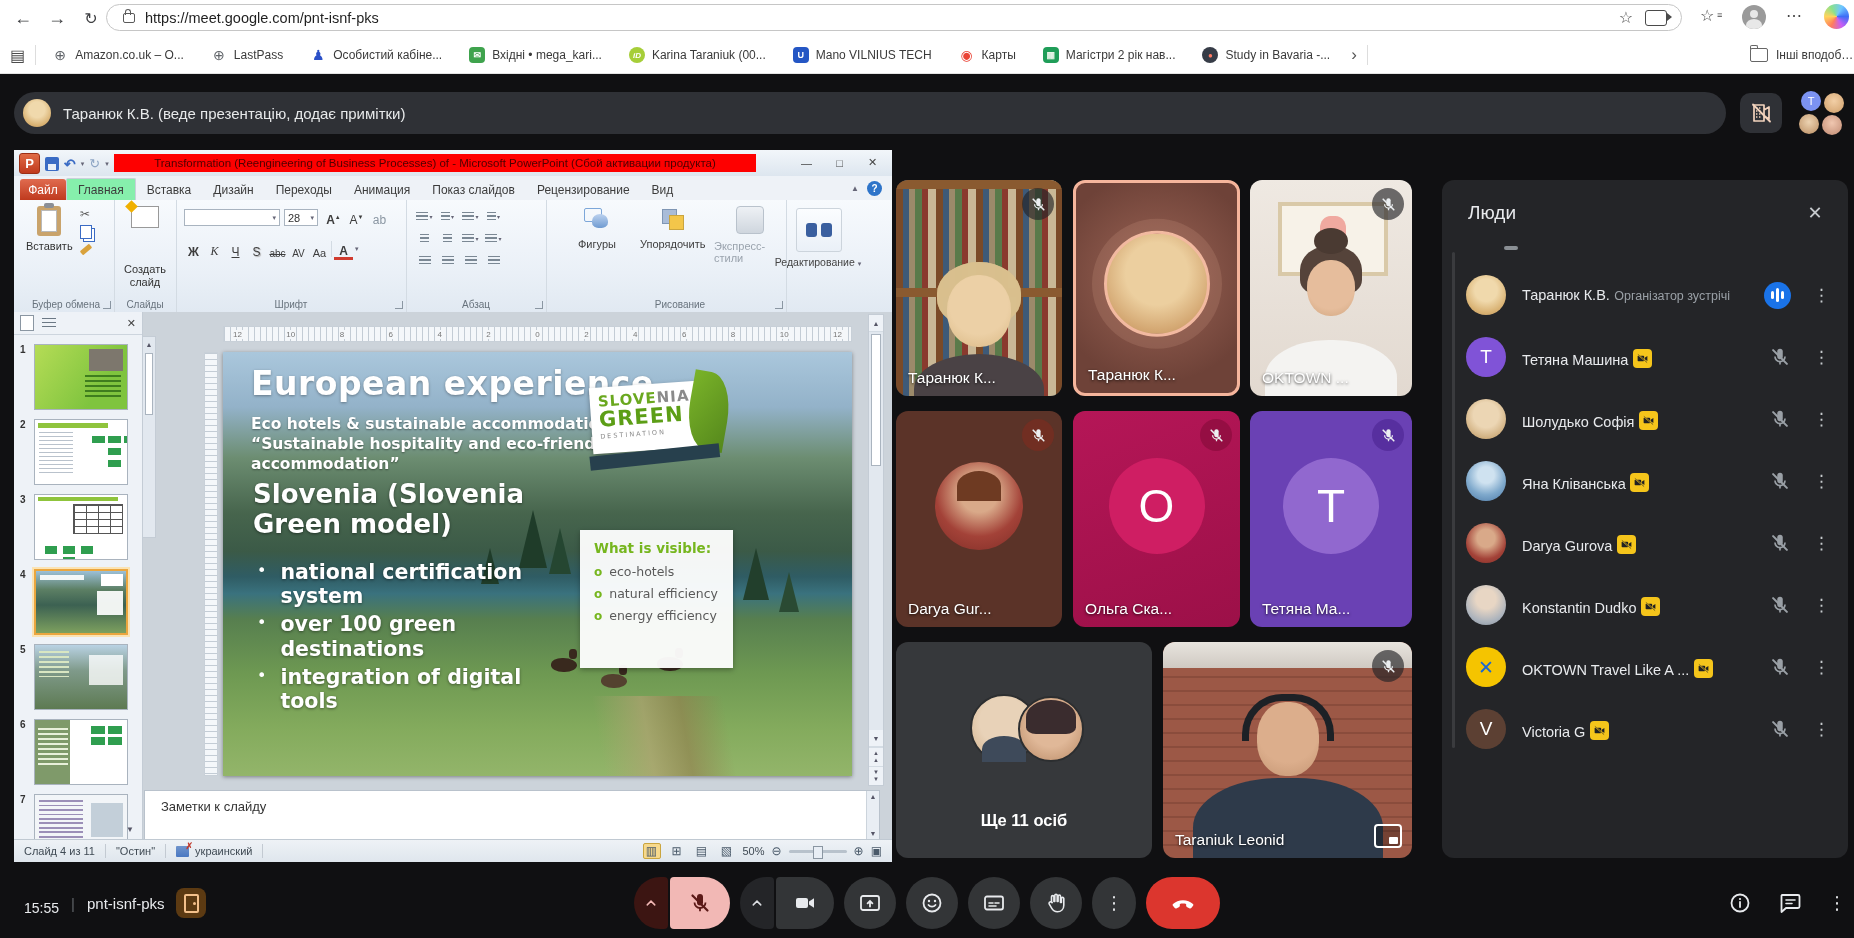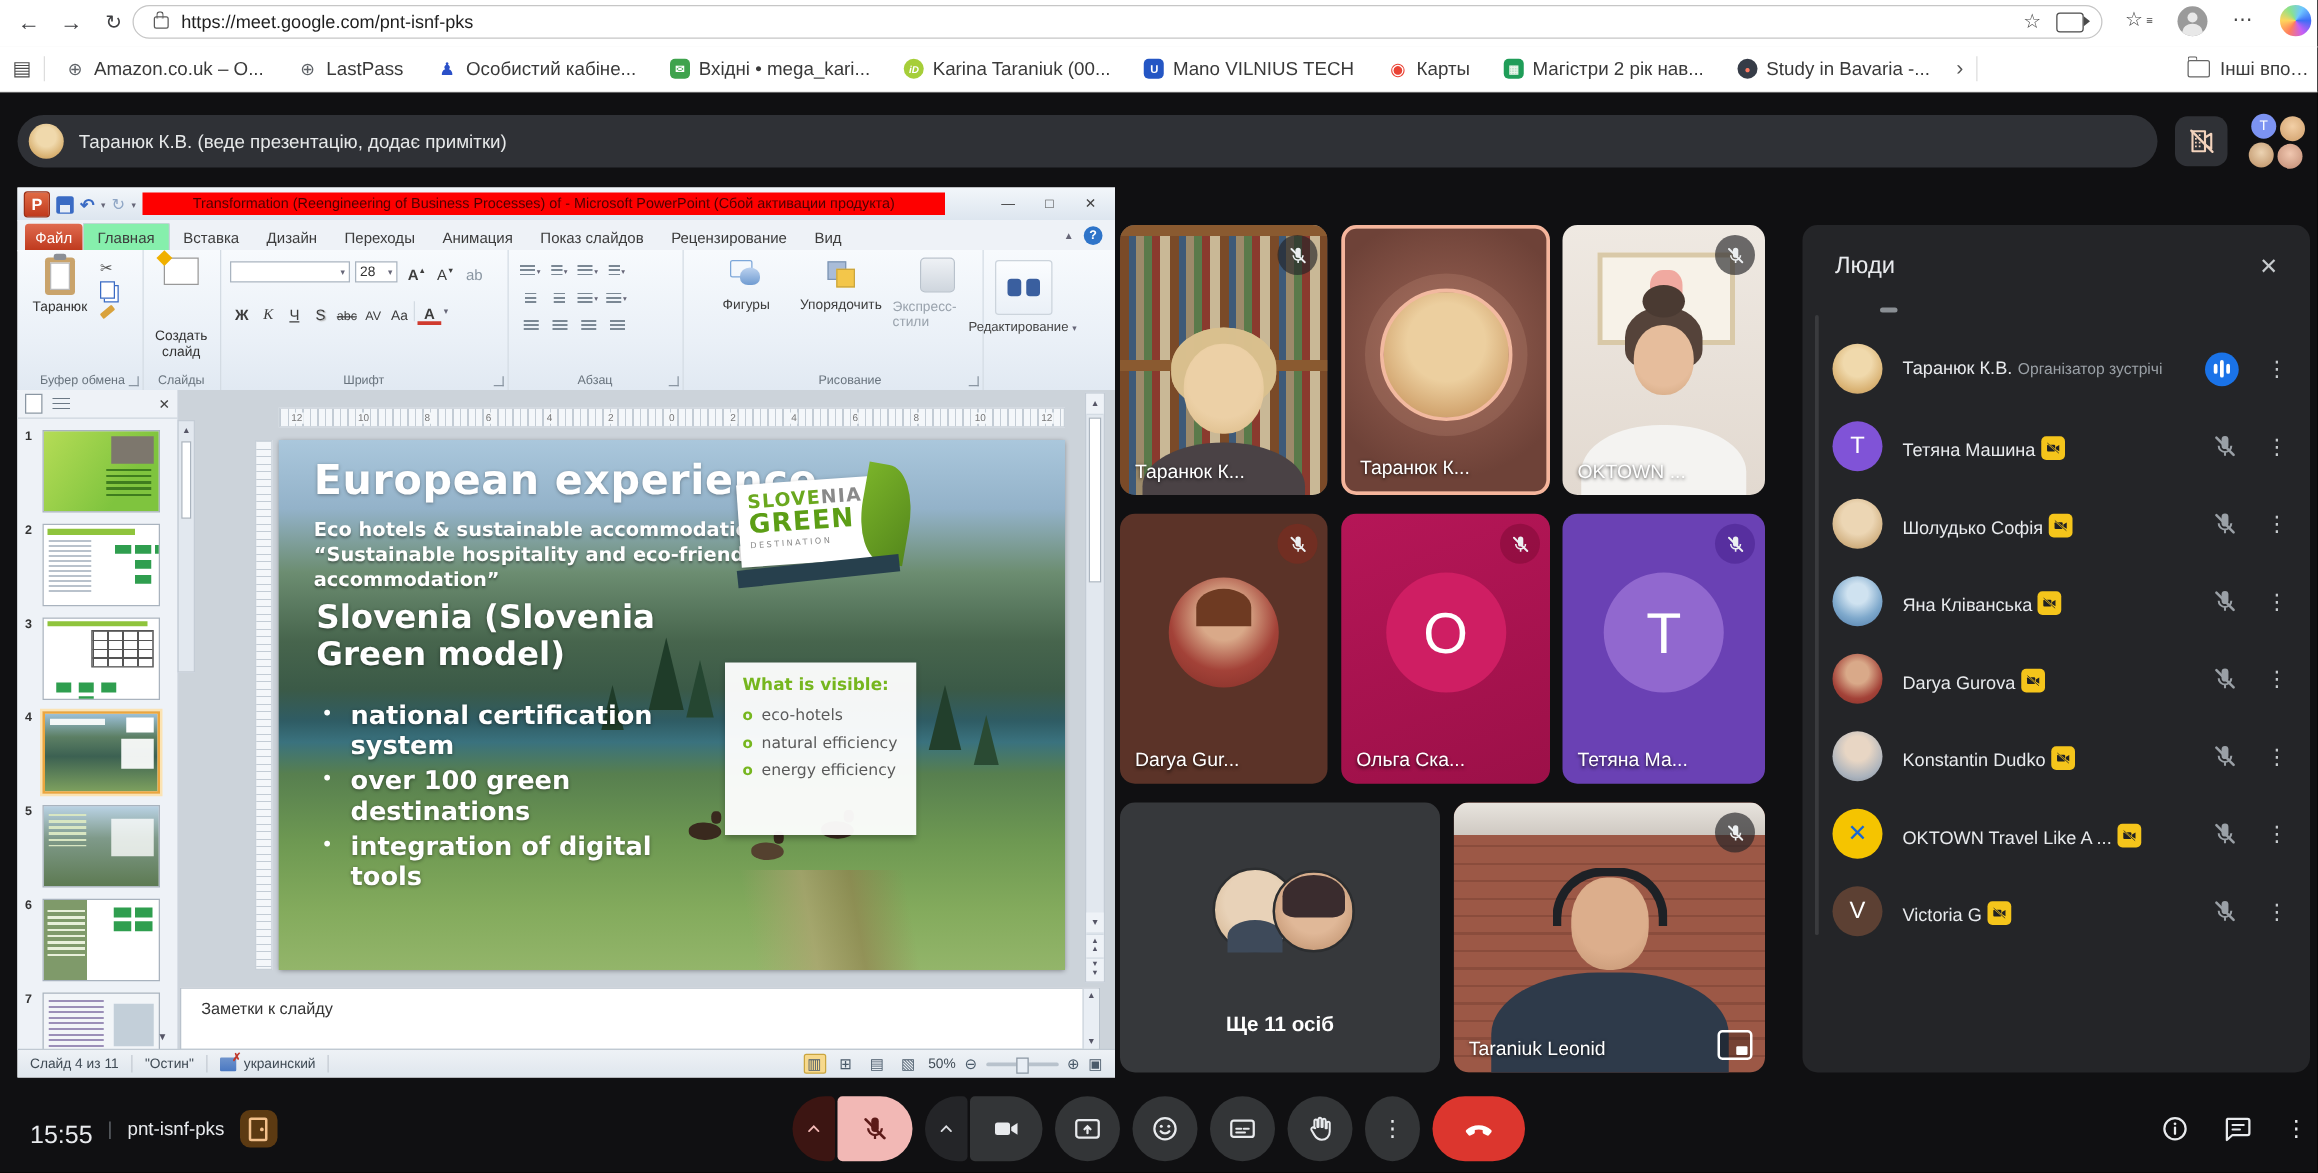--- a/index.html
+++ b/index.html
@@ -28,21 +28,21 @@
   
   .bmbar{position:absolute;top:37px;left:0;width:1854px;height:37px;background:#fff;border-bottom:1px solid #e3e3e3;display:flex;align-items:center;padding-left:10px;box-sizing:border-box;}
   .sbico{font-size:16px;color:#4c4c4c;margin-right:10px;}
   .vdiv{width:1px;height:20px;background:#ddd;margin-right:16px;}
   .bm{display:flex;align-items:center;margin-right:27px;cursor:pointer;white-space:nowrap;}
   .bm-ic{width:16px;height:16px;border-radius:4px;display:flex;align-items:center;justify-content:center;font-size:9px;font-weight:bold;color:#fff;margin-right:7px;flex:0 0 auto;}
   .bm-ic.bare{background:none!important;font-size:14px;font-weight:normal;}
   .bm-ic.round{border-radius:50%;}
   .bm-ic.dotic{font-size:8px;}
   .bm-ic.idic{font-size:8px;font-style:italic;}
-  .bm-l{font-size:15px;color:#3a3a3a;}
+  .bm-l{font-size:12px;color:#3a3a3a;}
   .bm-chev{font-size:17px;color:#555;margin:0 10px 0 -6px;}
   .bm-end{margin-left:auto;display:flex;align-items:center;gap:8px;}
   .fold{width:16px;height:12px;border:1.6px solid #666;border-radius:2px;position:relative;}
   .fold:before{content:"";position:absolute;top:-4px;left:-1px;width:6px;height:3px;border:1.6px solid #666;border-bottom:none;border-radius:2px 2px 0 0;}
   .bm-end .bm-l{width:78px;overflow:hidden;text-overflow:ellipsis;white-space:nowrap;}
 
   
   .meet{position:absolute;top:74px;left:0;width:1854px;height:864px;background:#101012;}
   .banner{position:absolute;left:14px;top:18px;width:1712px;height:42px;background:#2f3136;border-radius:21px;display:flex;align-items:center;padding-left:9px;box-sizing:border-box;gap:12px;}
   .b-av{width:28px;height:28px;border-radius:50%;background:radial-gradient(circle at 50% 38%,#f0d9ac 35%,#d9b273 70%,#b98f58);}
@@ -277,21 +277,21 @@
   .pbadge{display:inline-flex;margin-top:4px;width:19px;height:19px;border-radius:4px;background:var(--badge_yellow);align-items:center;justify-content:center;color:#202124;}
   .pspeak{margin-left:auto;width:27px;height:27px;border-radius:50%;background:#1a73e8;display:flex;align-items:center;justify-content:center;gap:2px;}
   .pspeak i{width:3px;background:#fff;border-radius:2px;height:8px;}
   .pspeak i:nth-child(2){height:14px;}
   .pmic{margin-left:auto;color:#9aa0a6;}
   .pdots{margin-left:22px;font-size:17px;color:#c6cacd;letter-spacing:0;}
 
   
   .bbar{position:absolute;left:0;top:794px;width:1854px;height:70px;}
   .bb-left{position:absolute;left:24px;top:0;height:70px;display:flex;align-items:center;gap:12px;}
-  .bb-time{font-size:20px;color:#e8eaed;margin-top:10px;}
+  .bb-time{font-size:14px;color:#e8eaed;margin-top:10px;}
   .bb-sep{color:#5f6368;font-size:15px;}
   .bb-code{font-size:15px;color:#e8eaed;}
   .roomic{width:30px;height:30px;border-radius:8px;background:#5c3a12;display:flex;align-items:center;justify-content:center;}
   .roomic i{display:block;width:11px;height:15px;border:2px solid #f3c08b;border-radius:2px;position:relative;}
   .roomic i:after{content:"";position:absolute;right:1px;top:6px;width:3px;height:3px;border-radius:50%;background:#f3c08b;}
   .controls{position:absolute;left:50%;top:9px;transform:translateX(-50%);display:flex;align-items:center;gap:10px;}
   .seg{height:52px;display:flex;align-items:center;justify-content:center;}
   .seg.chv{width:34px;border-radius:26px 4px 4px 26px;}
   .mic-chv{background:#3c1512;color:#f2b8b5;}
   .mic-main{width:60px;border-radius:4px 26px 26px 4px;background:var(--mic_muted_pink);color:#5c1a18;}
@@ -490,21 +490,21 @@
         <span class="tabs-right">
           <span class="collapse">▲</span>
           <span class="helpq">?</span>
         </span>
       </div>
 
       <div class="ppt-ribbon">
         <div class="rgroup" style="left:4px;width:96px;">
           <span class="bigbtn" style="left:8px;">
             <span class="clipb"></span>
-            <span>Таранюк</span>
+            <span>Вставить</span>
           </span>
           <span class="minicol" style="left:62px;top:8px;">
             <span class="scis">✂</span>
             <span class="cop"></span>
             <span class="brush"></span>
           </span>
           <span class="glabel">Буфер обмена</span>
           <span class="launch"></span>
         </div>
         <div class="rgroup" style="left:100px;width:62px;">

